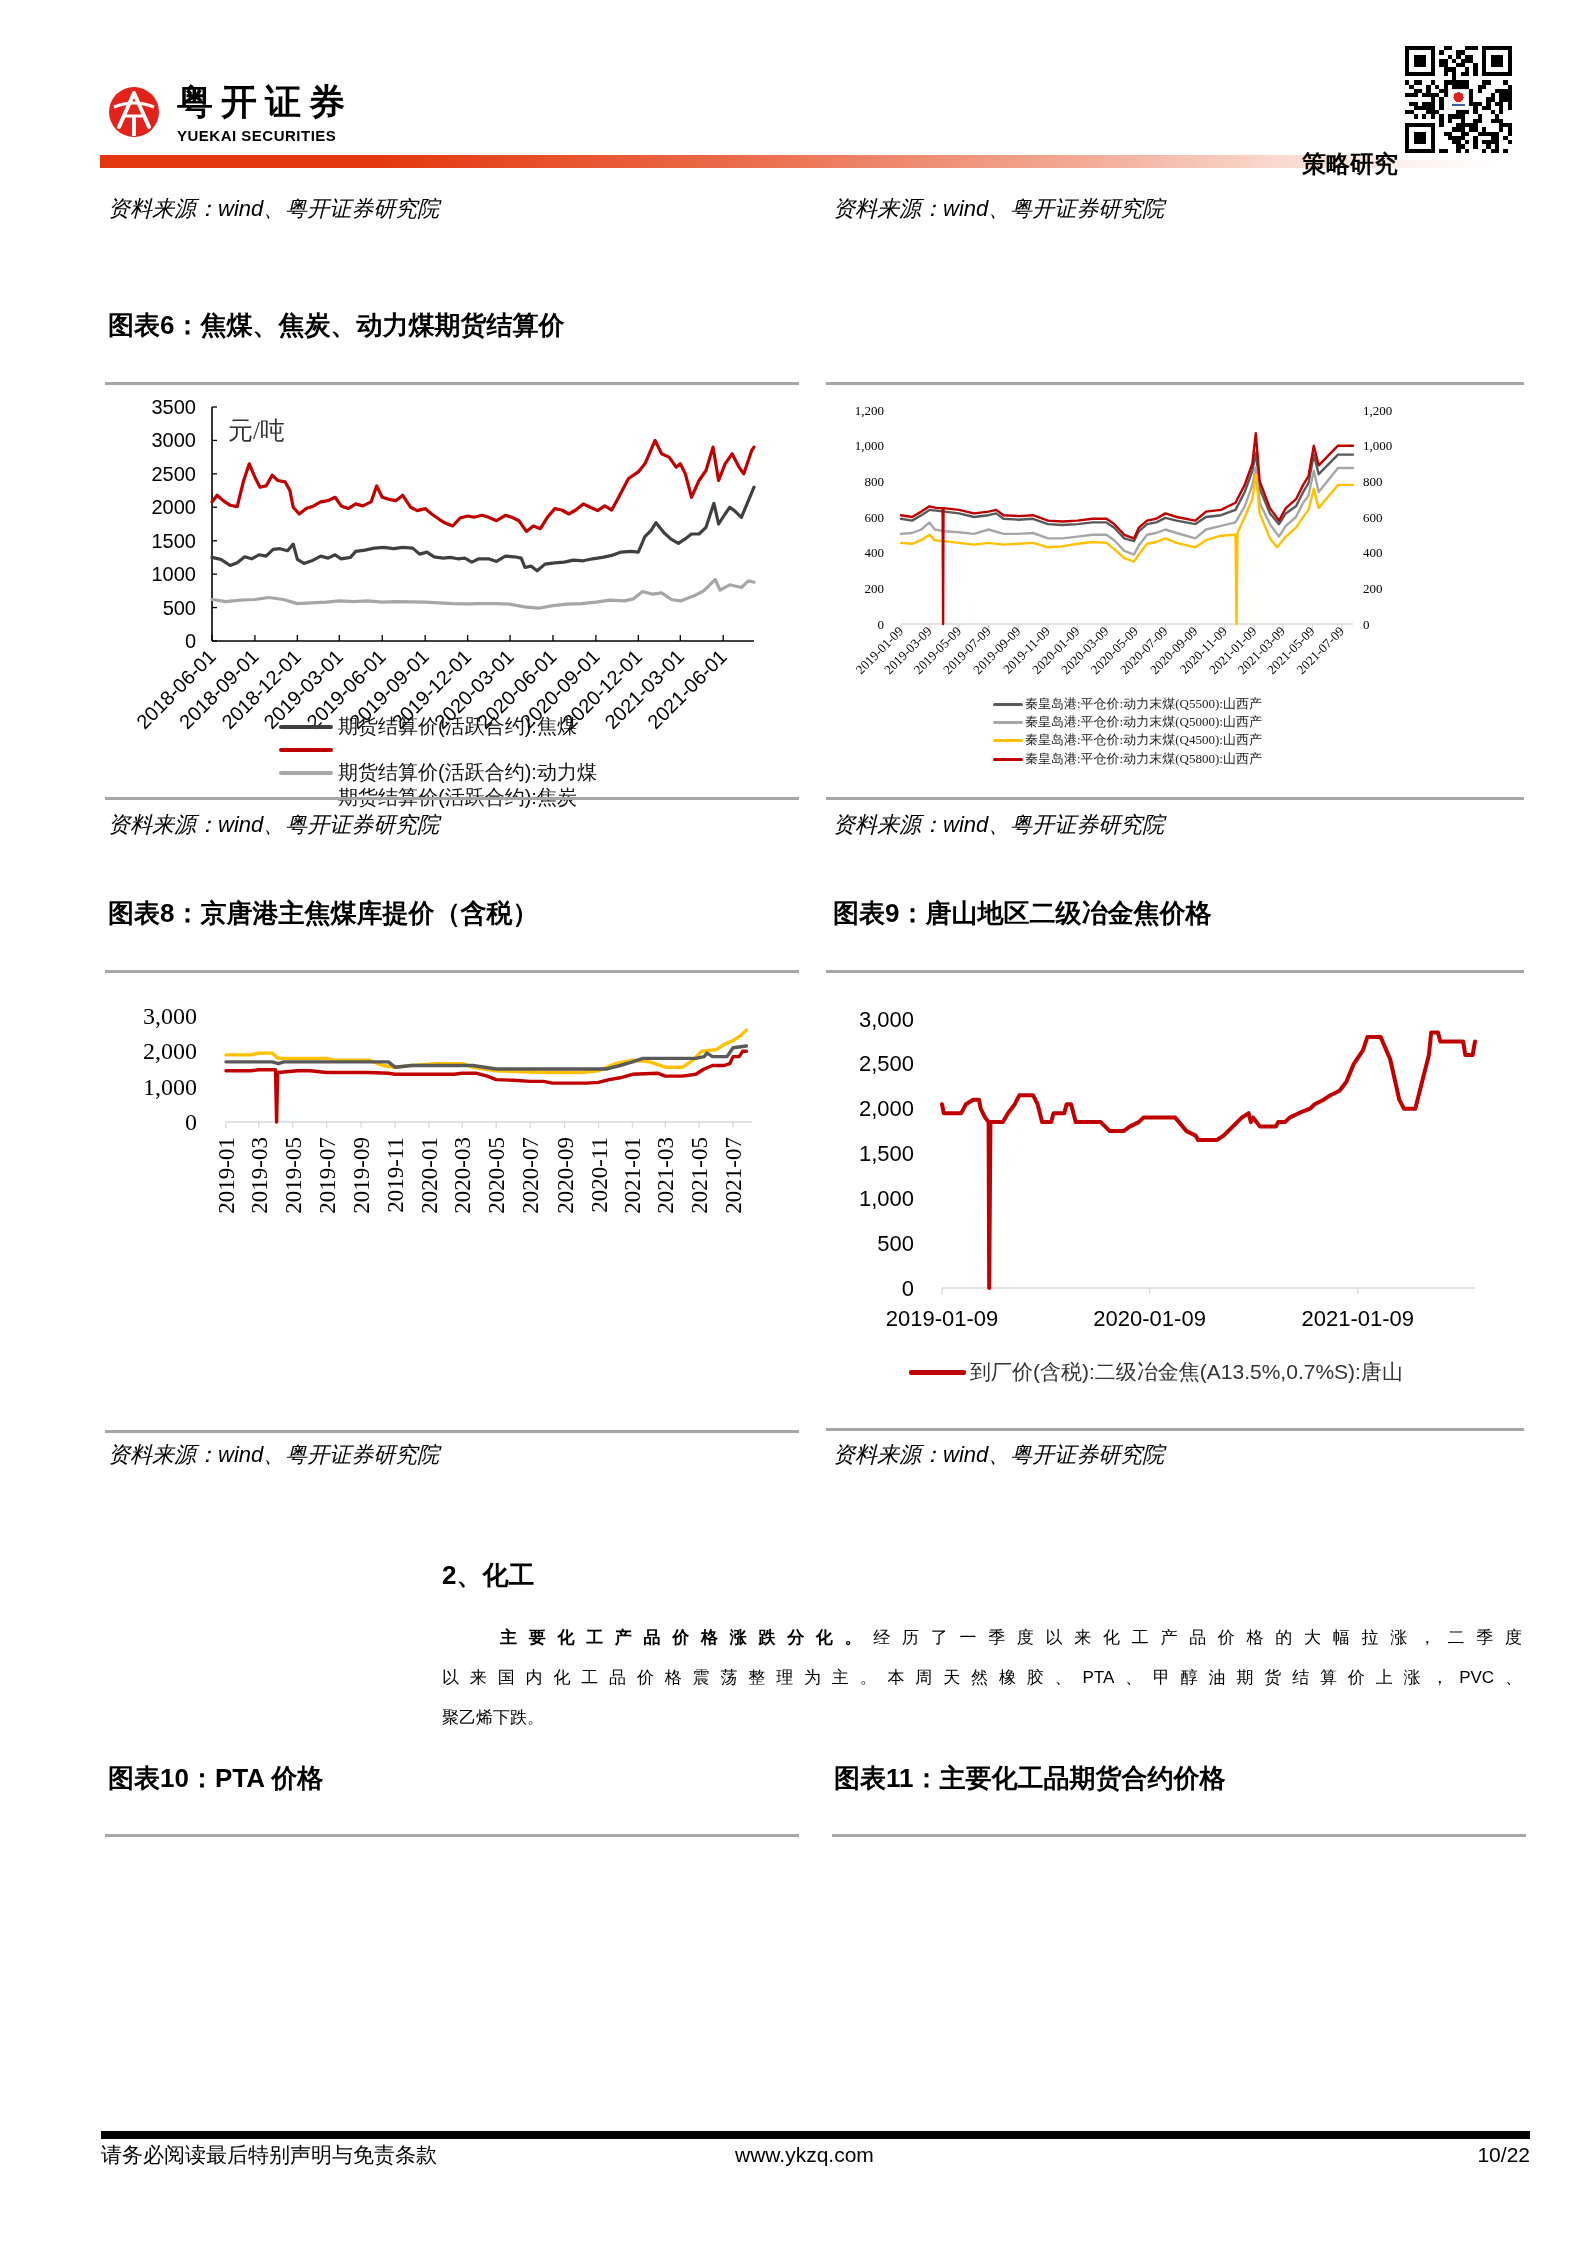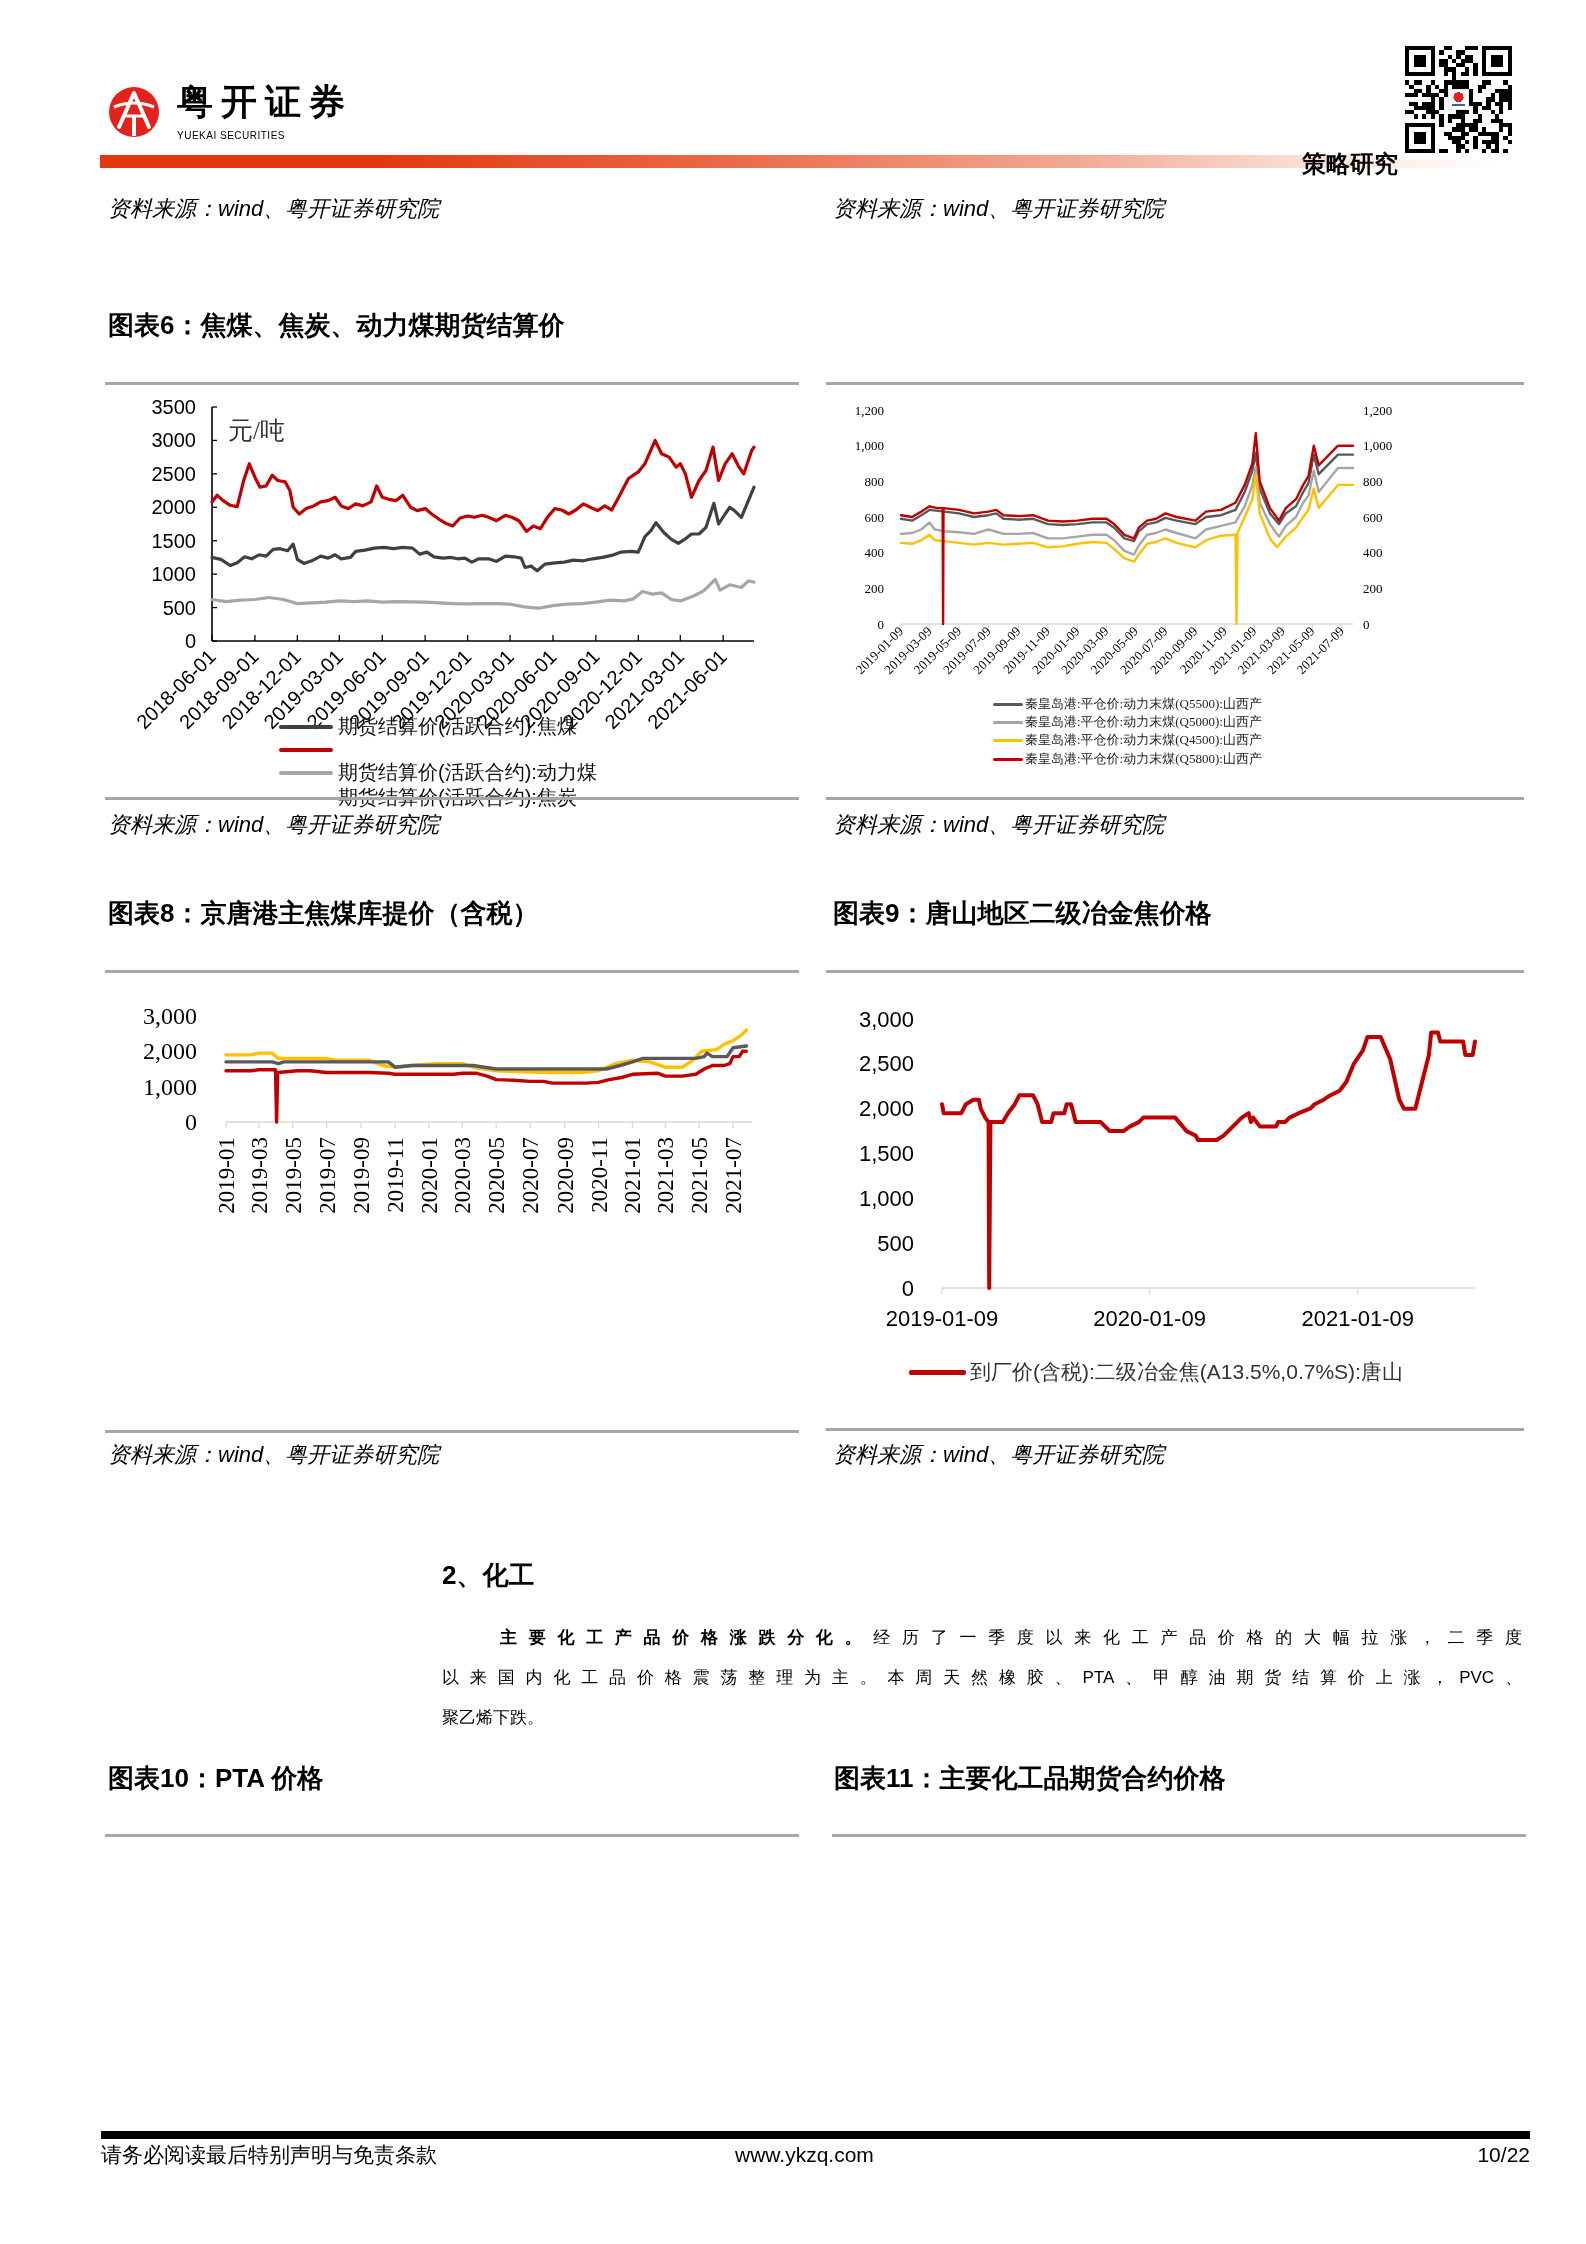--- a/index.html
+++ b/index.html
@@ -9,21 +9,21 @@
   .src{font-family:"Liberation Sans",sans-serif;font-style:italic;font-size:22px;line-height:30px;white-space:nowrap;}
   .ftitle{font-family:"Liberation Sans",sans-serif;font-weight:bold;font-size:26px;line-height:34px;white-space:nowrap;}
   .divider{height:3px;background:#a6a6a6;}
   .chart{position:absolute;overflow:visible;}
   .leg6{font-family:"Liberation Sans",sans-serif;font-size:20px;line-height:23px;white-space:nowrap;color:#111;}
   .leg7{font-family:"Liberation Serif",serif;font-size:13px;line-height:18px;white-space:nowrap;color:#222;}
   .leg8{font-family:"Liberation Serif",serif;font-size:23.5px;line-height:25px;width:570px;word-break:break-all;color:#222;}
   .leg9{font-family:"Liberation Sans",sans-serif;font-size:21px;line-height:26px;white-space:nowrap;color:#333;}
   .swatch{position:absolute;border-radius:2px;}
   .brand-cn{font-family:"Liberation Sans",sans-serif;font-weight:bold;font-size:36px;line-height:36px;letter-spacing:8px;white-space:nowrap;}
-  .brand-en{font-family:"Liberation Sans",sans-serif;font-weight:normal;font-size:10px;line-height:16px;letter-spacing:0.5px;white-space:nowrap;}
+  .brand-en{font-family:"Liberation Sans",sans-serif;font-weight:bold;font-size:15px;line-height:16px;letter-spacing:0.5px;white-space:nowrap;}
   .section-tag{font-family:"Liberation Sans",sans-serif;font-weight:bold;font-size:24px;line-height:26px;white-space:nowrap;}
   .para{font-family:"Liberation Sans",sans-serif;font-size:17px;line-height:40px;}
   .pline{display:block;white-space:nowrap;}
   .just{text-align:justify;text-align-last:justify;white-space:normal;}
   .foot{font-size:21px;line-height:26px;white-space:nowrap;}
 </style>
 </head>
 <body>
 
 <div id="page">

